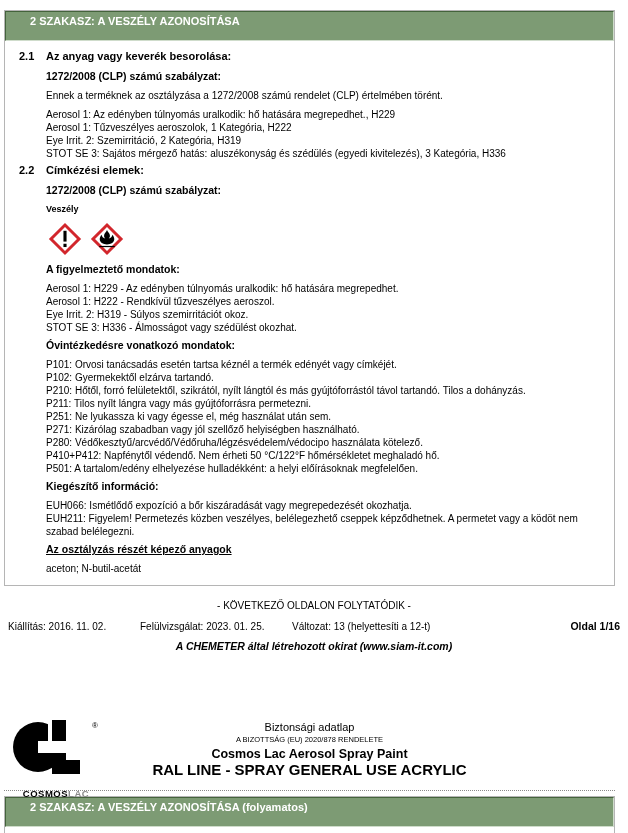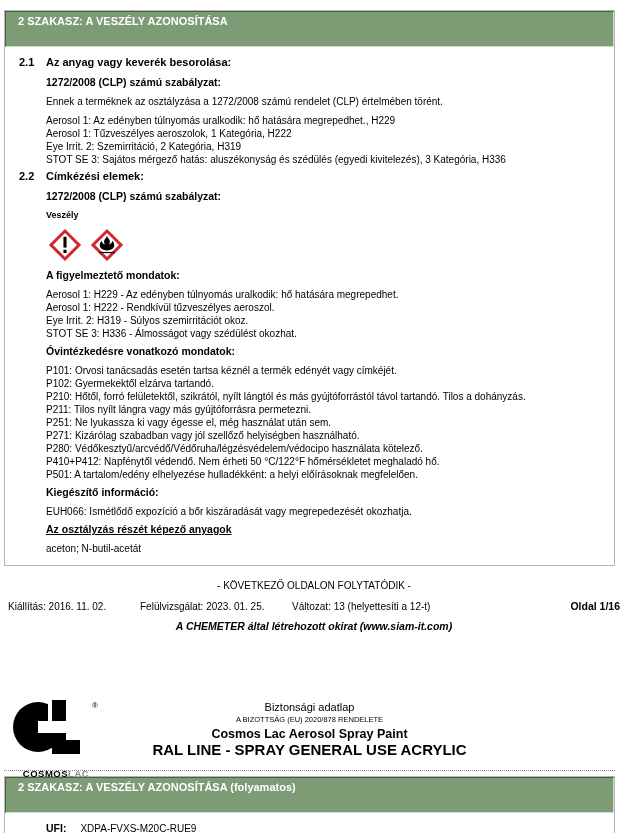--- a/index.html
+++ b/index.html
@@ -1,22 +1,22 @@
 <!DOCTYPE html>
 <html><head>
 <meta charset="utf-8">
 <style>
   * { margin:0; padding:0; box-sizing:border-box; }
   html,body { width:628px; height:833px; background:#fff; overflow:hidden;
     font-family:"Liberation Sans", sans-serif; color:#000; }
   .sheet { position:relative; width:628px; height:833px; }
 
   .secbox { margin:10px 13px 0 4px; border:1px solid #b5b5b5; background:#fff; }
-  .secbar { height:36px; line-height:19px; background:#7d9b74; color:#fff;
-    font-size:11px; font-weight:bold; padding-left:12px;
+  .secbar { height:30px; line-height:19px; background:#7d9b74; color:#fff;
+    font-size:11px; font-weight:bold; padding-left:24px;
     border-top:1px solid #44633c; border-left:1px solid #44633c;
     border-bottom:1px solid #cfdccb; border-right:1px solid #cfdccb; }
   .content { padding:9px 10px 10px 14px; font-size:10px; line-height:13px; }
 
   .row { display:flex; }
   .num { width:27px; font-weight:bold; font-size:11px; flex:0 0 27px; }
   .bodycol { flex:1; }
   .h1 { font-weight:bold; font-size:11px; }
   .h2 { font-weight:bold; font-size:10.5px; margin-top:7px; }
   .para { margin-top:6px; }
@@ -111,20 +111,21 @@
             <div>P251: Ne lyukassza ki vagy égesse el, még használat után sem.</div>
             <div>P271: Kizárólag szabadban vagy jól szellőző helyiségben használható.</div>
             <div>P280: Védőkesztyű/arcvédő/Védőruha/légzésvédelem/védocipo használata kötelező.</div>
             <div>P410+P412: Napfénytől védendő. Nem érheti 50 °C/122°F hőmérsékletet meghaladó hő.</div>
             <div>P501: A tartalom/edény elhelyezése hulladékként: a helyi előírásoknak megfelelően.</div>
           </div>
 
           <div class="h2" style="margin-top:5px;">Kiegészítő információ:</div>
           <div class="para tight">
             <div>EUH066: Ismétlődő expozíció a bőr kiszáradását vagy megrepedezését okozhatja.</div>
+            <div>EUH211: Figyelem! Permetezés közben veszélyes, belélegezhető cseppek képződhetnek. A permetet vagy a ködöt nem szabad belélegezni.</div>
           </div>
 
           <div class="h2" style="margin-top:5px;text-decoration:underline;">Az osztályzás részét képező anyagok</div>
           <div class="para">aceton; N-butil-acetát</div>
         </div>
       </div>
     </div>
   </div>
 
   <div class="continue">- KÖVETKEZŐ OLDALON FOLYTATÓDIK -</div>

